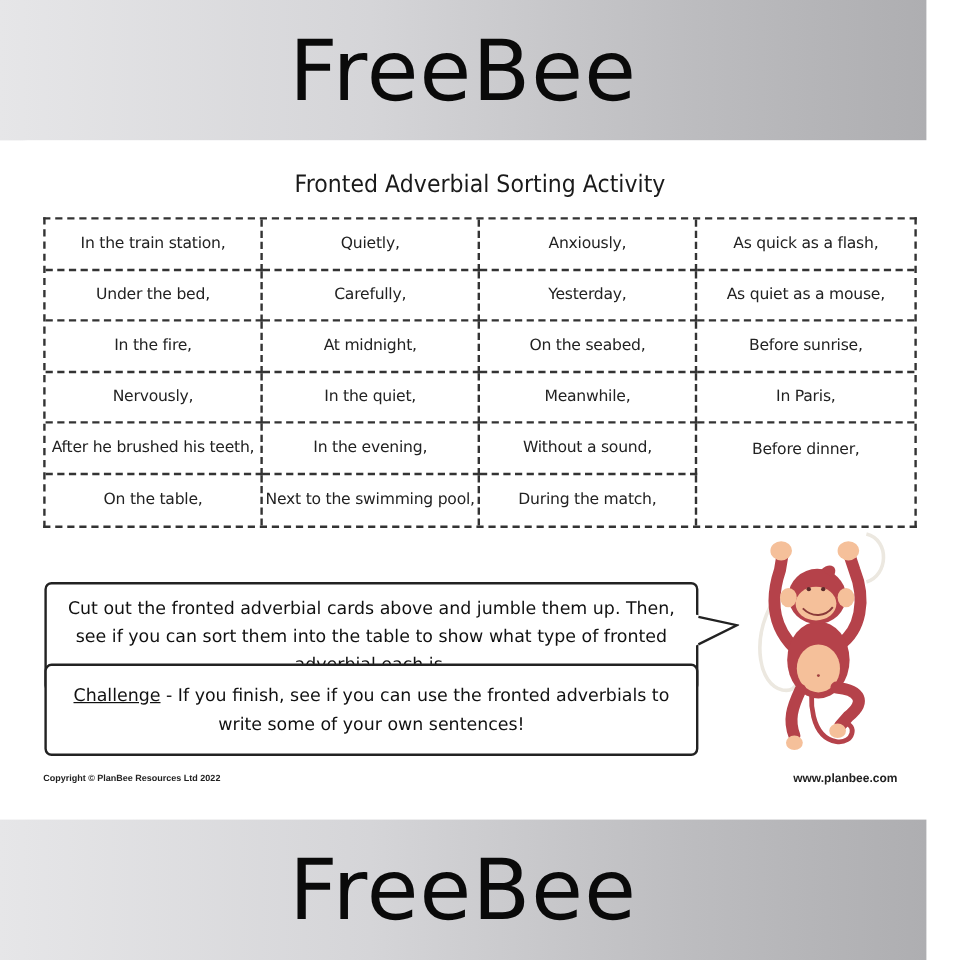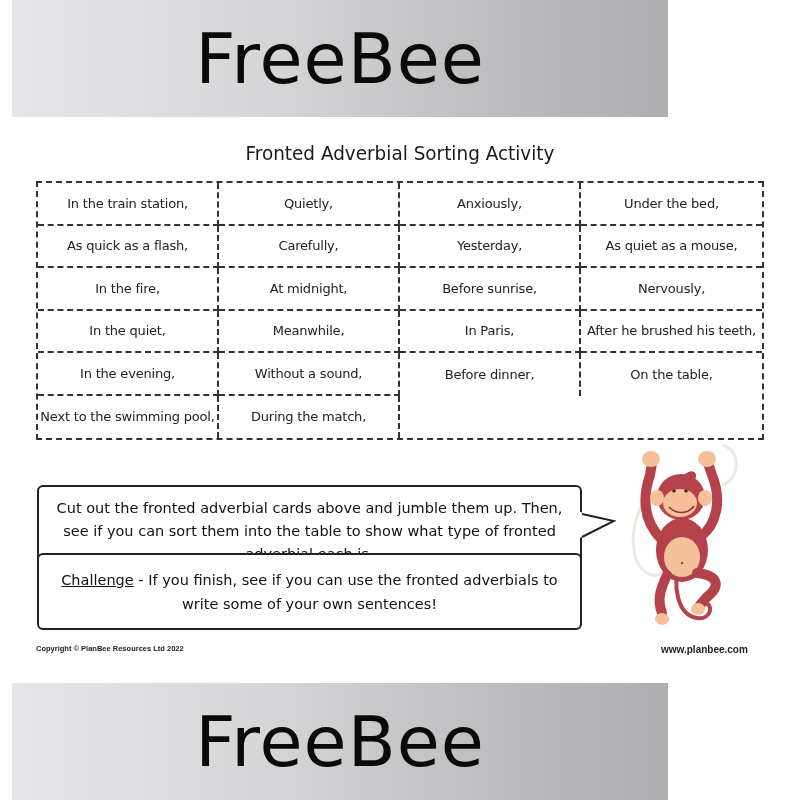--- a/index.html
+++ b/index.html
@@ -1,20 +1,20 @@
 <!DOCTYPE html>
 <html><head>
   <meta charset="utf-8">
   <style>
     * { box-sizing: border-box; margin: 0; padding: 0; }
     html, body { width: 800px; height: 800px; overflow: hidden; background: #ffffff; }
     body { position: relative; font-family: "DejaVu Sans", sans-serif; }
 
     .band {
-      position: absolute; left: 12px; width: 656px;
+      position: absolute; left: 0; width: 772px;
       background: linear-gradient(to right, #e6e6e8 0%, #d5d5d8 40%, #bcbcbf 75%, #aeaeb1 100%);
       display: flex; align-items: center; justify-content: center;
     }
     .band-top { top: 0; height: 117px; }
     .band-bottom { top: 683px; height: 117px; }
     .band-title {
       font-family: "DejaVu Sans", sans-serif;
       font-size: 70px; font-weight: normal; color: #0a0a0a; letter-spacing: 1px;
     }
 
@@ -76,27 +76,28 @@
   <div class="band-title">FreeBee</div>
 </div>
 
 <div class="sheet">
   <div class="sheet-title">Fronted Adverbial Sorting Activity</div>
 
   <div class="cards">
     <div class="card">In the train station,</div>
     <div class="card">Quietly,</div>
     <div class="card">Anxiously,</div>
+    <div class="card">As quick as a flash,</div>
     <div class="card">Under the bed,</div>
-    <div class="card">As quick as a flash,</div>
     <div class="card">Carefully,</div>
     <div class="card">Yesterday,</div>
     <div class="card">As quiet as a mouse,</div>
     <div class="card">In the fire,</div>
     <div class="card">At midnight,</div>
+    <div class="card">On the seabed,</div>
     <div class="card">Before sunrise,</div>
     <div class="card">Nervously,</div>
     <div class="card">In the quiet,</div>
     <div class="card">Meanwhile,</div>
     <div class="card">In Paris,</div>
     <div class="card">After he brushed his teeth,</div>
     <div class="card">In the evening,</div>
     <div class="card">Without a sound,</div>
     <div class="card">Before dinner,</div>
     <div class="card">On the table,</div>

